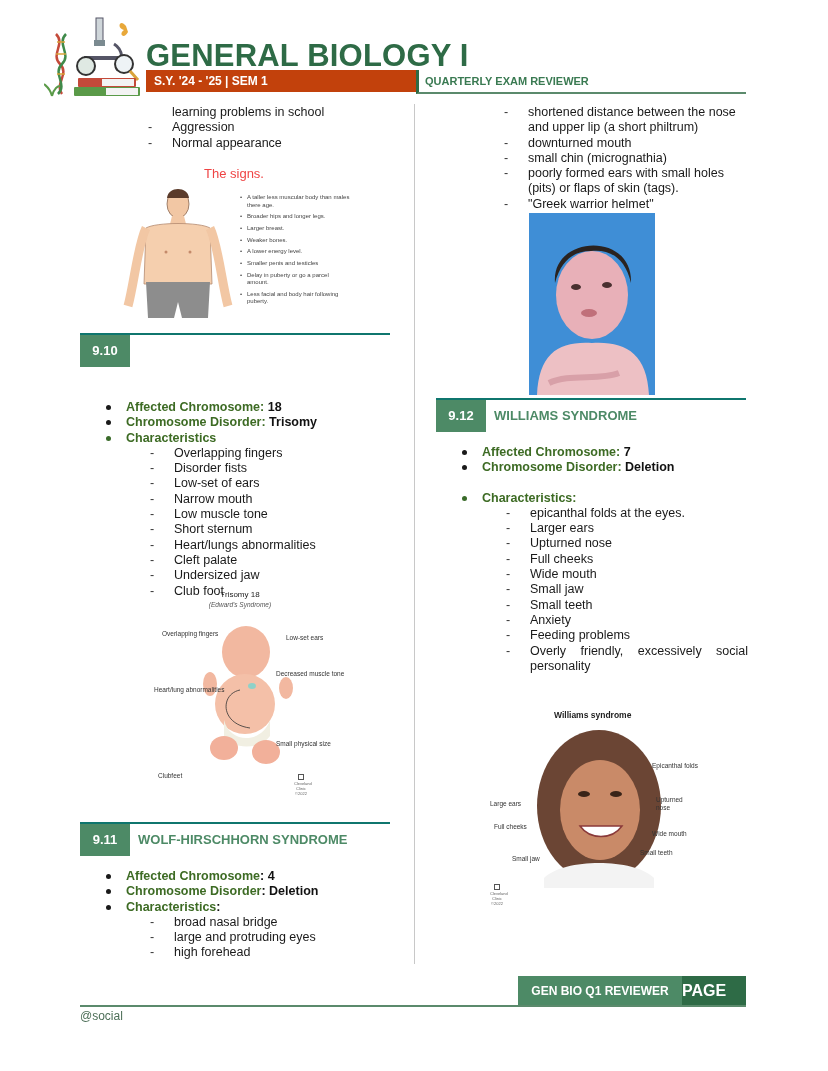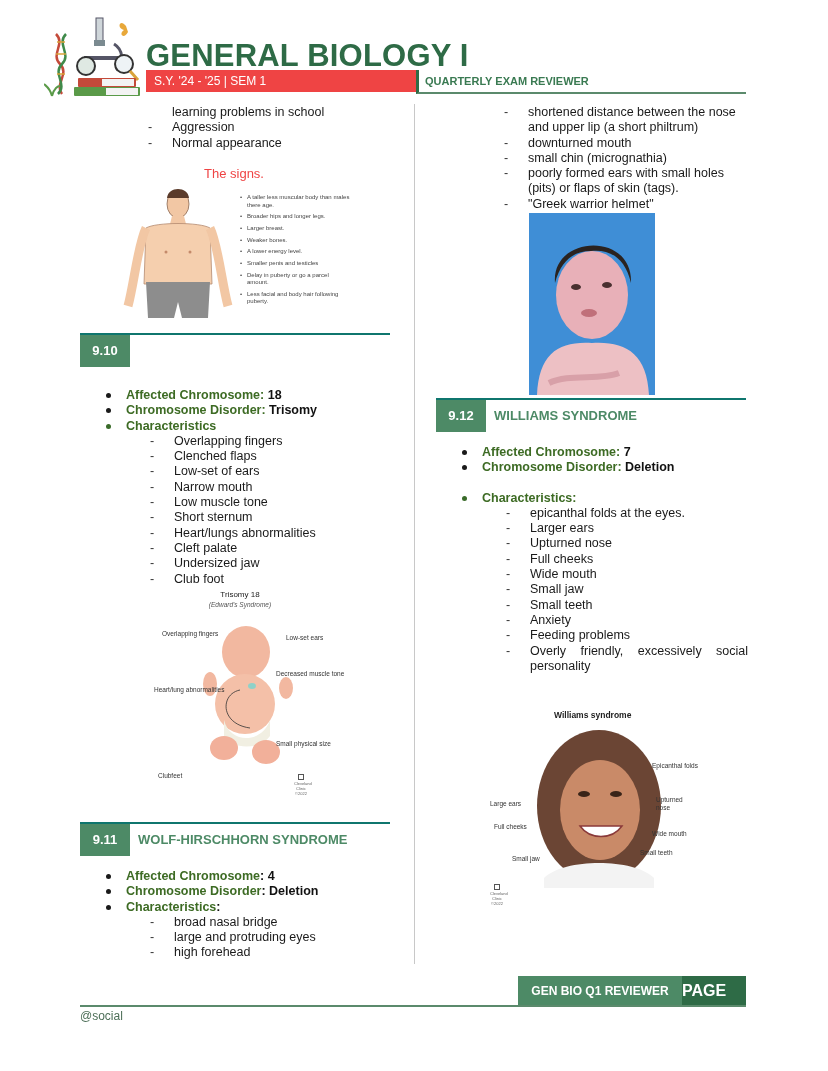--- a/index.html
+++ b/index.html
@@ -2,21 +2,21 @@
 <html><head>
 <meta charset="utf-8">
 <style>
   * { box-sizing: border-box; margin: 0; padding: 0; }
   html, body { width: 828px; height: 1071px; background: #ffffff; overflow: hidden; }
   body { position: relative; font-family: "Liberation Sans", sans-serif; color: #1a1a1a; }
 
   
   .logo { position: absolute; left: 44px; top: 14px; width: 104px; height: 86px; }
   .title { position: absolute; left: 146px; top: 38px; font-size: 31px; font-weight: bold; color: #2e6b46; letter-spacing: 0.2px; white-space: nowrap; }
-  .sy-bar { position: absolute; left: 146px; top: 70px; width: 270px; height: 22px; background: #ef4444; color: #ffffff; font-size: 12px; font-weight: normal; padding: 4px 8px; }
+  .sy-bar { position: absolute; left: 146px; top: 70px; width: 270px; height: 22px; background: #c2410c; color: #ffffff; font-size: 12px; font-weight: bold; padding: 4px 8px; }
   .qer-wrap { position: absolute; left: 416px; top: 70px; width: 330px; height: 24px; border-left: 3px solid #2e6b46; border-bottom: 2px solid #5b8a6c; }
   .qer { position: absolute; left: 6px; top: 5px; font-size: 11px; font-weight: bold; color: #3a7a52; }
 
   
   .divider { position: absolute; left: 414px; top: 104px; width: 1px; height: 860px; background: #c8c8c8; }
   .col { position: absolute; font-size: 12.5px; line-height: 15.3px; }
 
   .dash-list { list-style: none; }
   .dash-list li { position: relative; padding-left: 24px; }
   .dash-list li::before { content: "-"; position: absolute; left: 0; color: #333; }
@@ -122,29 +122,29 @@
     <li>Smaller penis and testicles</li>
     <li>Delay in puberty or go a parcel amount.</li>
     <li>Less facial and body hair following puberty.</li>
   </ul>
 </div>
 
 <div class="sec" style="left:80px; top:333px; width:310px;" data-name="section-header-9-10">
   <div class="num" data-name="section-number">9.10</div>
 </div>
 
-<div class="col" style="left:104px; top:388px; width:290px;" data-name="edwards-syndrome-content">
+<div class="col" style="left:104px; top:400px; width:290px;" data-name="edwards-syndrome-content">
   <ul class="bullet-list">
     <li data-name="affected-chromosome-item"><span class="dot"></span><span class="lbl">Affected Chromosome:</span> <span class="val">18</span></li>
     <li data-name="chromosome-disorder-item"><span class="dot"></span><span class="lbl">Chromosome Disorder:</span> <span class="val">Trisomy</span></li>
     <li data-name="characteristics-item"><span class="dot green"></span><span class="lbl">Characteristics</span></li>
   </ul>
   <ul class="dash-list sub" data-name="characteristics-list">
     <li data-name="list-item">Overlapping fingers</li>
-    <li data-name="list-item">Clenched flaps</li>
+    <li data-name="list-item">Disorder fists</li>
     <li data-name="list-item">Low-set of ears</li>
     <li data-name="list-item">Narrow mouth</li>
     <li data-name="list-item">Low muscle tone</li>
     <li data-name="list-item">Short sternum</li>
     <li data-name="list-item">Heart/lungs abnormalities</li>
     <li data-name="list-item">Cleft palate</li>
     <li data-name="list-item">Undersized jaw</li>
     <li data-name="list-item">Club foot</li>
   </ul>
 </div>

